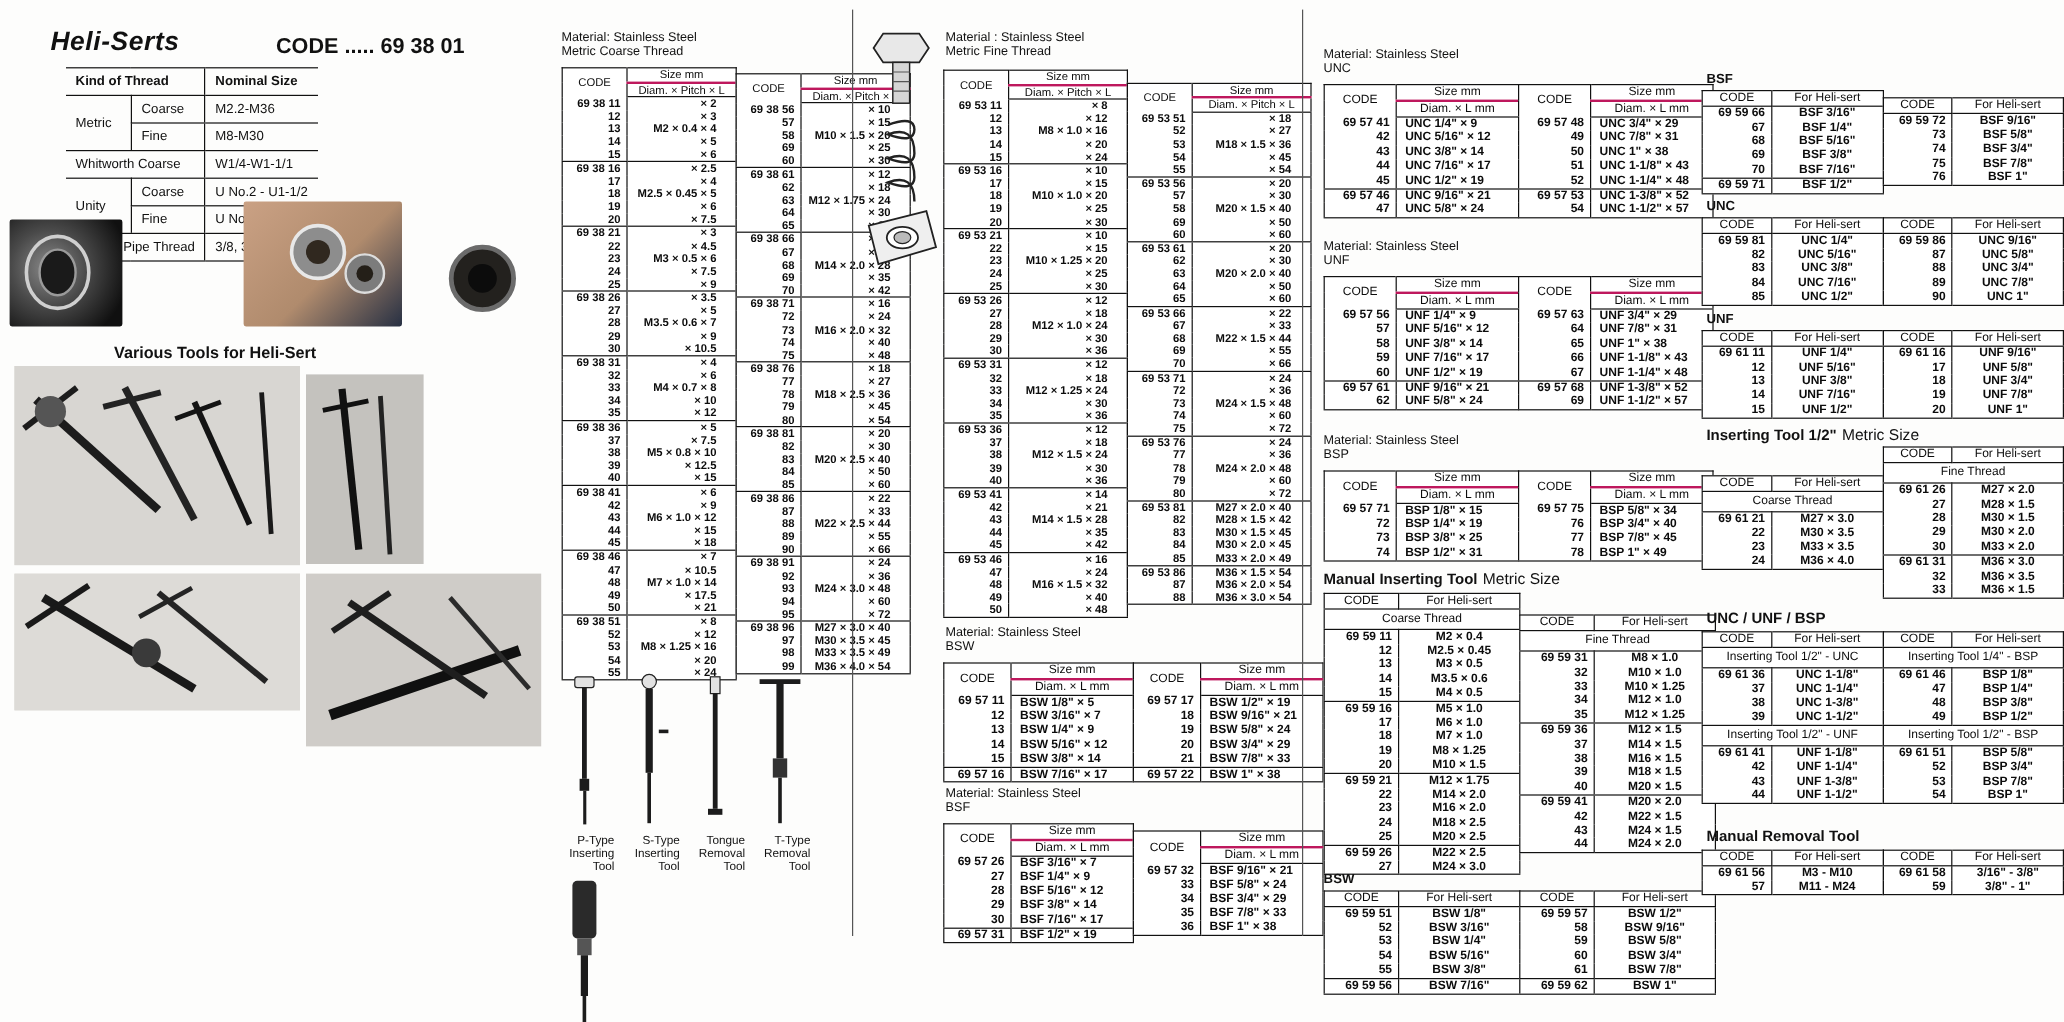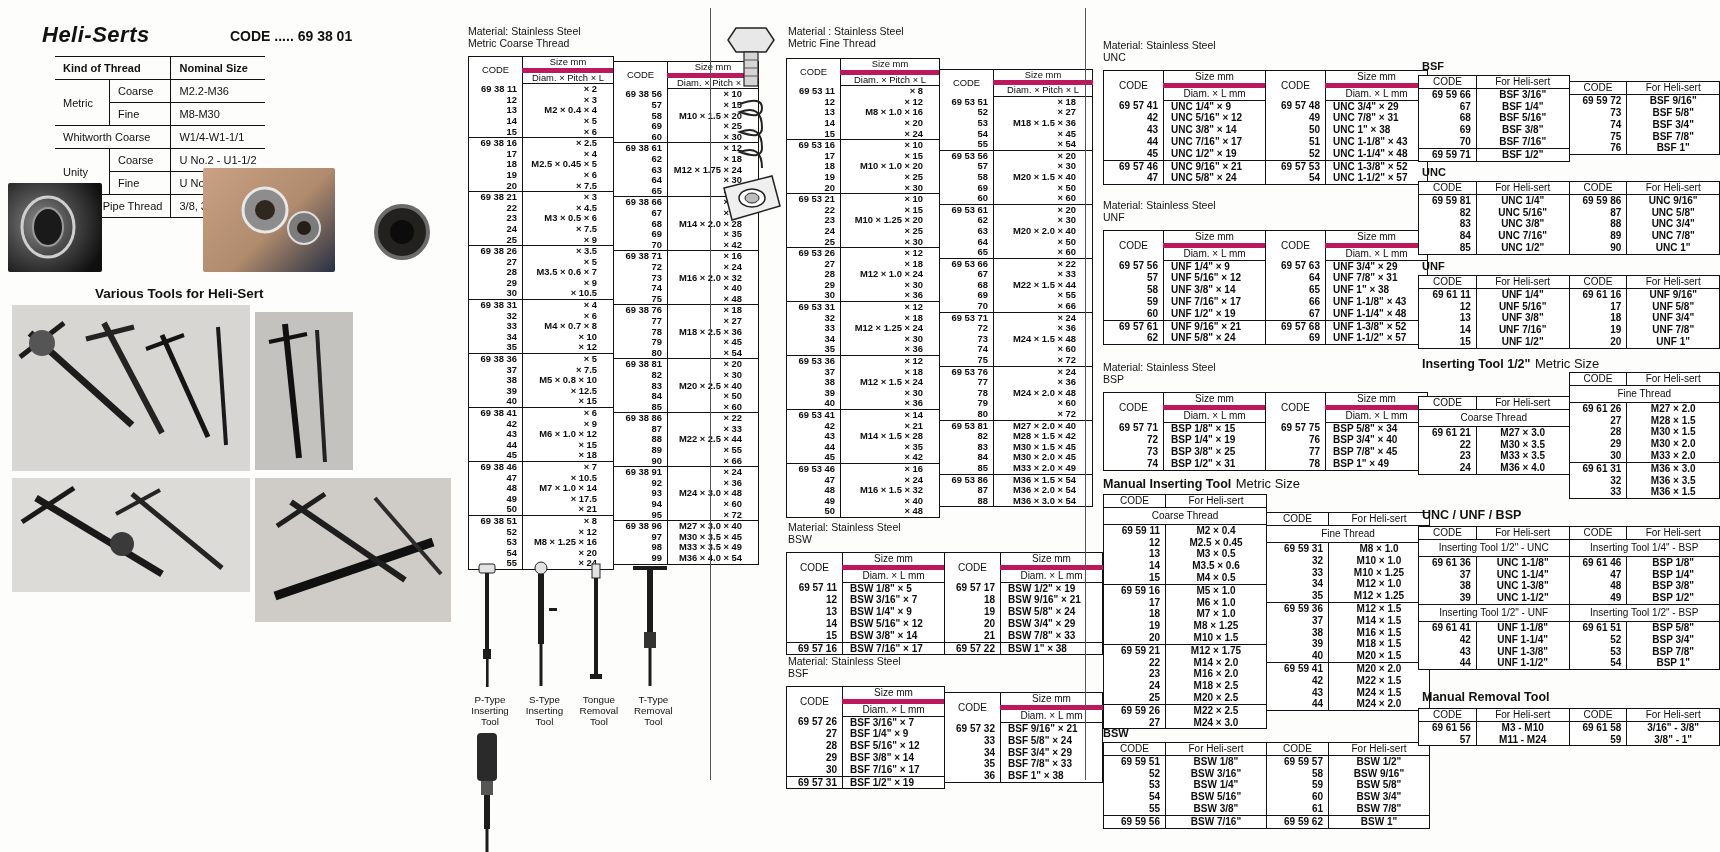--- a/index.html
+++ b/index.html
@@ -3,21 +3,21 @@
 <meta charset="utf-8">
 <style>
   html,body{margin:0;padding:0}
   body{width:1720px;height:852px;background:#fdfdfc;position:relative;overflow:hidden;
        font-family:"Liberation Sans",sans-serif;color:#111;}
   .abs{position:absolute}
   .vline{position:absolute;width:1px;background:#555;top:8px;height:772px}
 
   
   .brand{font-size:22px;font-weight:bold;font-style:italic;letter-spacing:.5px}
-  .brandcode{font-size:14px;font-weight:bold}
+  .brandcode{font-size:18px;font-weight:bold}
   .tk{border-collapse:collapse;font-size:11px}
   .tk th,.tk td{border-bottom:1.4px solid #111;border-top:1.4px solid #111;padding:2px 8px;
                 height:18px;text-align:left;font-weight:400;white-space:nowrap}
   .tk .vl{border-left:1.2px solid #111}
   .tk th{font-weight:700}
   .caption{font-size:13.5px;font-weight:bold}
 
   
   .photo{position:absolute;border-radius:2px;overflow:hidden}
   .collage{position:absolute;background:#d6d4d0;overflow:hidden}
@@ -27,41 +27,41 @@
   .secsuffix{font-size:13px;font-weight:400}
 
   
   .ct-wrap{position:absolute;display:flex;align-items:center}
   table.ct{border-collapse:collapse;border:1.3px solid #111;background:#fff}
   table.ct + table.ct{margin-left:-1px}
   .ct th,.ct td{padding:0 2px;white-space:nowrap;font-size:9.4px;height:10.6px;line-height:10.6px;color:#0c0c0c}
   .lg .ct th,.lg .ct td{font-size:10px;height:11.8px;line-height:11.8px}
   .ct th{font-weight:400;text-align:center}
   .ct th.hc{border-right:1px solid #111}
-  .ct th.hs{border-bottom:5px solid #be185d}
+  .ct th.hs{border-bottom:2px solid #be185d}
   .ct thead tr:last-child th{border-bottom:1px solid #111}
   .ct td.size{border-left:1px solid #111}
   .ct tr.gend td{border-bottom:1px solid #111}
   .ct td.sub{text-align:center;border-bottom:1px solid #111;height:16px;line-height:16px;font-weight:400}
   .ct td.code{font-weight:bold;text-align:right;padding-right:5px}
   .ct td.size{font-weight:bold}
   .ar td.size{text-align:right;padding-right:16px}
   .al td.size{text-align:left;padding-left:7px}
   .ac td.size{text-align:center}
   
   .mc .code{width:46px}.mc .size{width:72px}
   .mf .code{width:46px}.mf .size{width:80px}
   .imp .code{width:48px}.imp .size{width:92px}
   .imp4 .code{width:52px}.imp4 .size{width:92px}
   .tool .code{width:54px}.tool .size{width:96px}
   .tool5 .code{width:52px}.tool5 .size{width:94px}
 
   
   .tooldraw{width:50px;display:inline-block;vertical-align:top;text-align:center}
-  .tooldraw .lbl{font-size:9.8px;line-height:11px;text-align:center;padding-left:6px}
+  .tooldraw .lbl{font-size:9.8px;line-height:11px;text-align:right;padding-left:6px}
 </style>
 </head>
 <body>
 
 <div class="abs brand" style="left:42px;top:22px">Heli-Serts</div>
 <div class="abs brandcode" style="left:230px;top:28px">CODE ..... 69 38 01</div>
 
 <table class="tk abs" style="left:55px;top:56px">
   <tbody>
       <tr>

